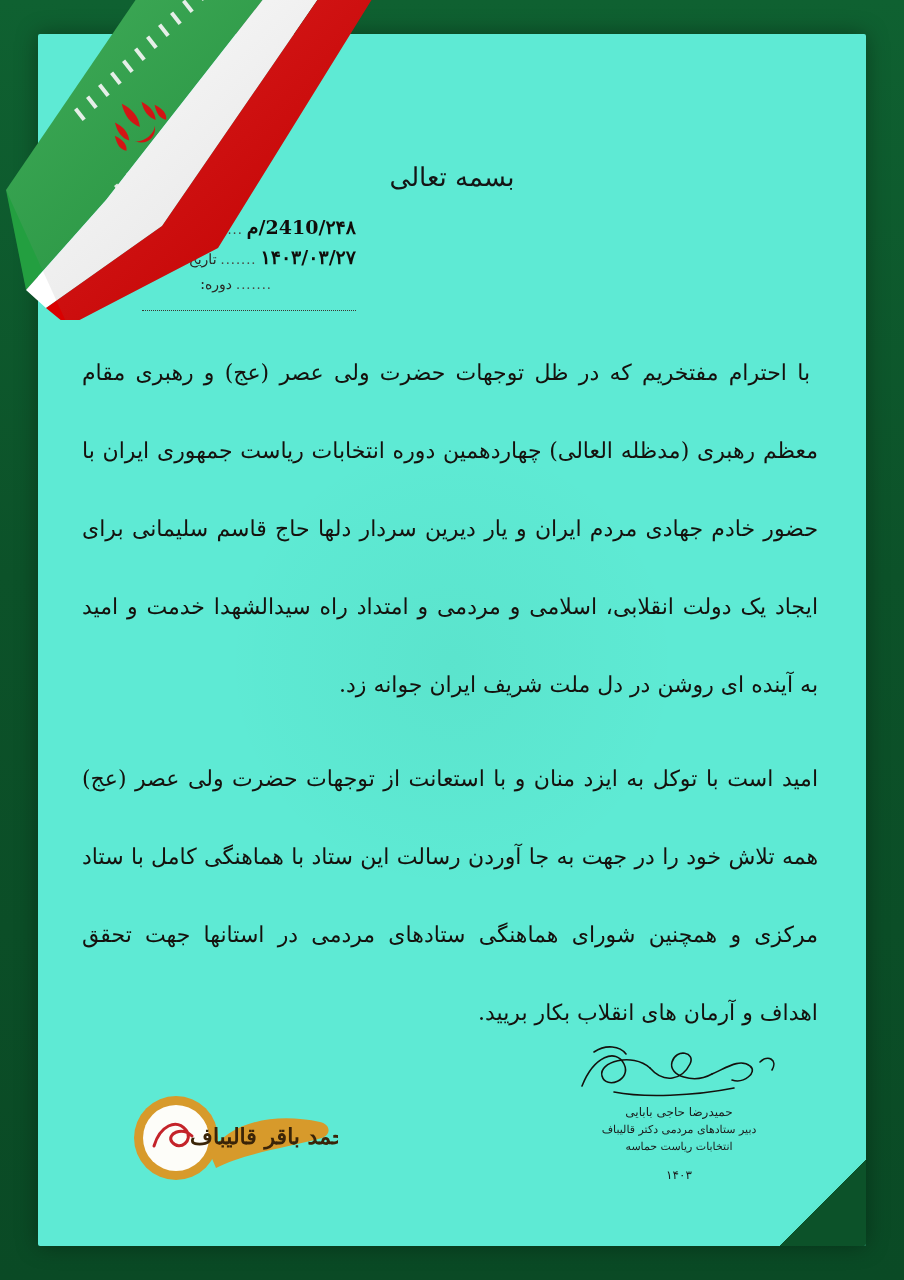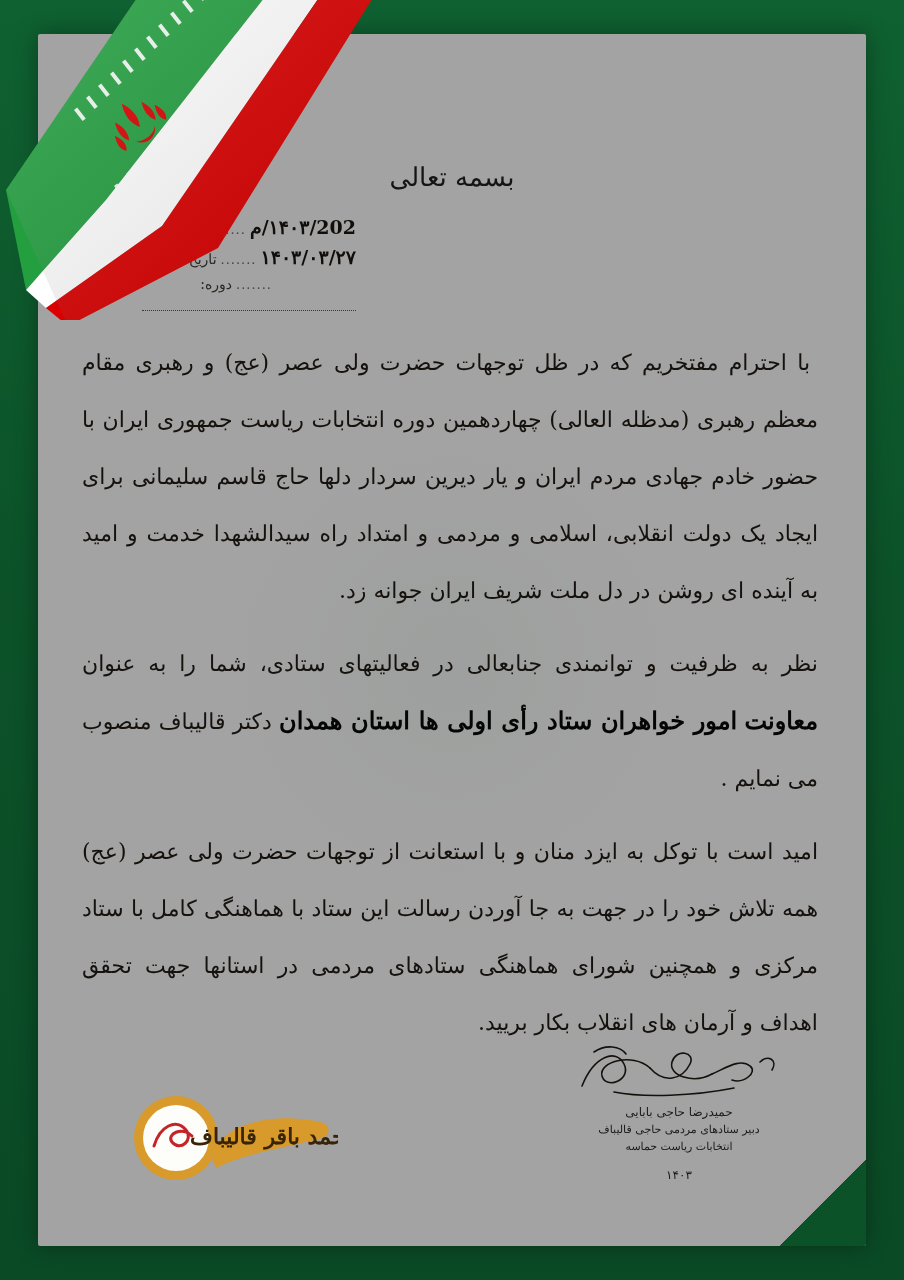--- a/index.html
+++ b/index.html
@@ -22,21 +22,21 @@
     background: linear-gradient(180deg, #0f6131 0%, #0c5229 45%, #0a4a25 100%);
   }
 
   
   .letter-sheet {
     position: absolute;
     left: 38px;
     top: 34px;
     width: 828px;
     height: 1212px;
-    background: #a3a3a3;
+    background: #5eead4;
     box-shadow: 0 0 22px rgba(0,0,0,0.35);
     border-radius: 2px 2px 2px 2px;
     overflow: hidden;
   }
   
   .fold-corner {
     position: absolute;
     right: 0;
     bottom: 0;
     width: 86px;
@@ -148,21 +148,21 @@
     position: absolute;
     top: 300px;
     right: 48px;
     left: 44px;
     direction: rtl;
     text-align: justify;
   }
   .para {
     font-family: "DejaVu Serif", serif;
     font-size: 22px;
-    line-height: 57px;
+    line-height: 78px;
     color: #15110d;
     margin: 0 0 16px 0;
     text-align: justify;
     text-justify: inter-word;
   }
   .para.indent-first { text-indent: 8px; }
   .para .bold-ink {
     font-weight: 700;
     color: #050505;
   }
@@ -215,66 +215,60 @@
 <div class="page-bg"></div>
 
 <div class="letter-sheet">
 
   <div class="sheet-watermark"></div>
 
   <div class="basmala">بسمه تعالی</div>
 
   <div class="ref-block">
     <div class="ref-row">
-      <span class="ref-value">۱۴۰۳/202/م</span>
+      <span class="ref-value">2410/۲۴۸/م</span>
       <span class="ref-dots">.......</span>
       <span class="ref-label">شماره:</span>
     </div>
     <div class="ref-row">
       <span class="ref-value">۱۴۰۳/۰۳/۲۷</span>
       <span class="ref-dots">.......</span>
       <span class="ref-label">تاریخ:</span>
     </div>
     <div class="ref-row">
       <span class="ref-value empty"></span>
       <span class="ref-dots">.......</span>
       <span class="ref-label">دوره:</span>
     </div>
     <div class="ref-rule"></div>
   </div>
 
 
   <div class="body-wrap">
     <p class="para indent-first">با احترام مفتخریم که در ظل توجهات حضرت ولی عصر (عج) و رهبری مقام معظم رهبری (مدظله العالی) چهاردهمین دوره انتخابات ریاست جمهوری ایران با حضور خادم جهادی مردم ایران و یار دیرین سردار دلها حاج قاسم سلیمانی برای ایجاد یک دولت انقلابی، اسلامی و مردمی و امتداد راه سیدالشهدا خدمت و امید به آینده ای روشن در دل ملت شریف ایران جوانه زد.</p>
 
-    <p class="para appointment">
-      <span>نظر به ظرفیت و توانمندی جنابعالی در فعالیتهای ستادی، شما را به عنوان</span>
-      <span class="bold-ink">معاونت</span>
-      <span class="bold-ink">امور خواهران ستاد رأی اولی ها استان همدان</span>
-      <span>دکتر قالیباف منصوب می نمایم .</span>
-    </p>
 
     <p class="para">امید است با توکل به ایزد منان و با استعانت از توجهات حضرت ولی عصر (عج) همه تلاش خود را در جهت به جا آوردن رسالت این ستاد با هماهنگی کامل با ستاد مرکزی و همچنین شورای هماهنگی ستادهای مردمی در استانها جهت تحقق اهداف و آرمان های انقلاب بکار بریید.</p>
   </div>
 
   <div class="signature-block">
     <div class="sig-scribble">
       <svg width="250" height="62" viewBox="0 0 250 62" fill="none" aria-hidden="true">
         <g stroke="#14110d" stroke-width="1.6" fill="none" stroke-linecap="round">
           <path d="M28 46 C40 16, 62 8, 70 24 C78 40, 52 50, 48 36 C44 22, 78 12, 96 28"></path>
           <path d="M96 28 C110 44, 128 40, 136 24 C142 12, 122 8, 118 22 C114 36, 140 44, 158 34"></path>
           <path d="M158 34 C172 28, 186 18, 196 26 C204 32, 190 44, 178 40"></path>
           <path d="M60 52 C90 58, 140 56, 180 48"></path>
           <path d="M206 22 C214 14, 224 20, 218 30"></path>
           <path d="M40 12 C52 4, 66 6, 72 14"></path>
         </g>
       </svg>
     </div>
     <div class="sig-line">حمیدرضا حاجی بابایی</div>
-    <div class="sig-line small">دبیر ستادهای مردمی حاجی قالیباف</div>
+    <div class="sig-line small">دبیر ستادهای مردمی دکتر قالیباف</div>
     <div class="sig-line small">انتخابات ریاست حماسه</div>
     <div class="sig-line sig-date">۱۴۰۳</div>
   </div>
 
   <div class="seal">
     <svg width="214" height="112" viewBox="0 0 214 112" aria-hidden="true">
       <circle cx="52" cy="56" r="42" fill="#d79a2b"></circle>
       <circle cx="52" cy="56" r="33" fill="#fdfdf9"></circle>
       <path d="M30 64 C36 44, 52 36, 62 48 C70 58, 56 70, 48 60 C42 52, 58 44, 68 54" stroke="#c4232a" stroke-width="3" fill="none" stroke-linecap="round"></path>
       <g fill="#d79a2b" stroke="none">

